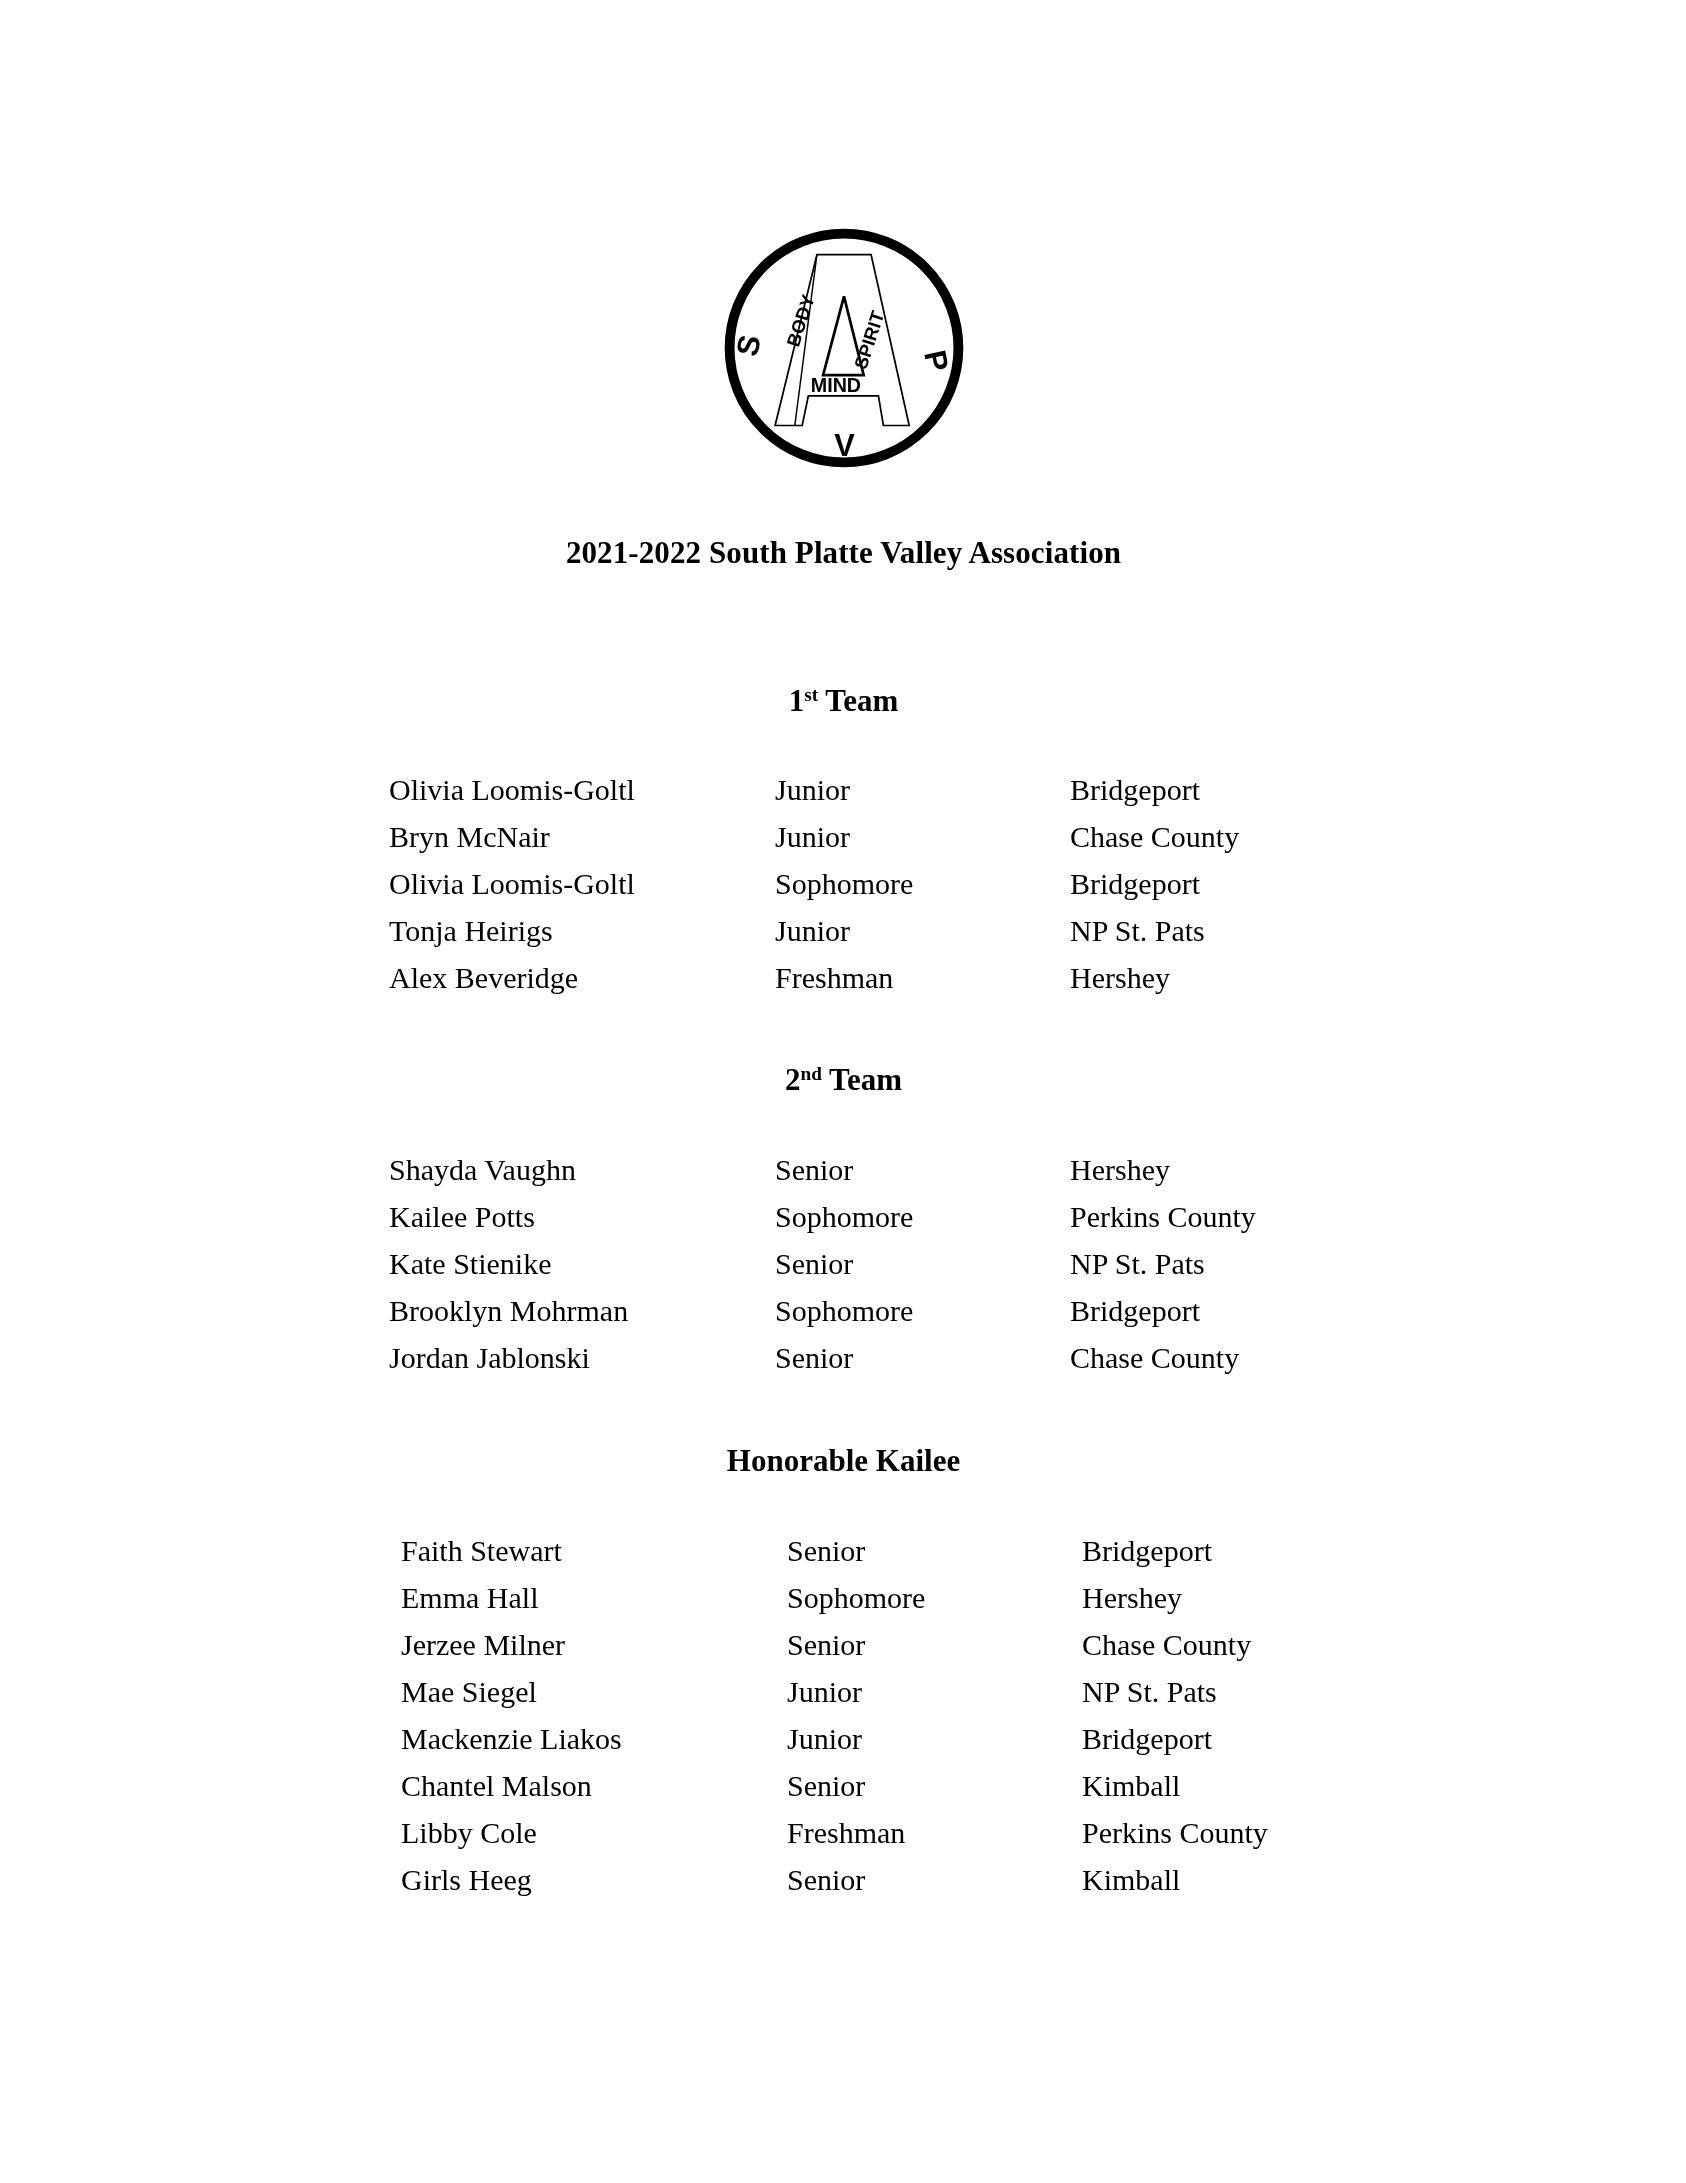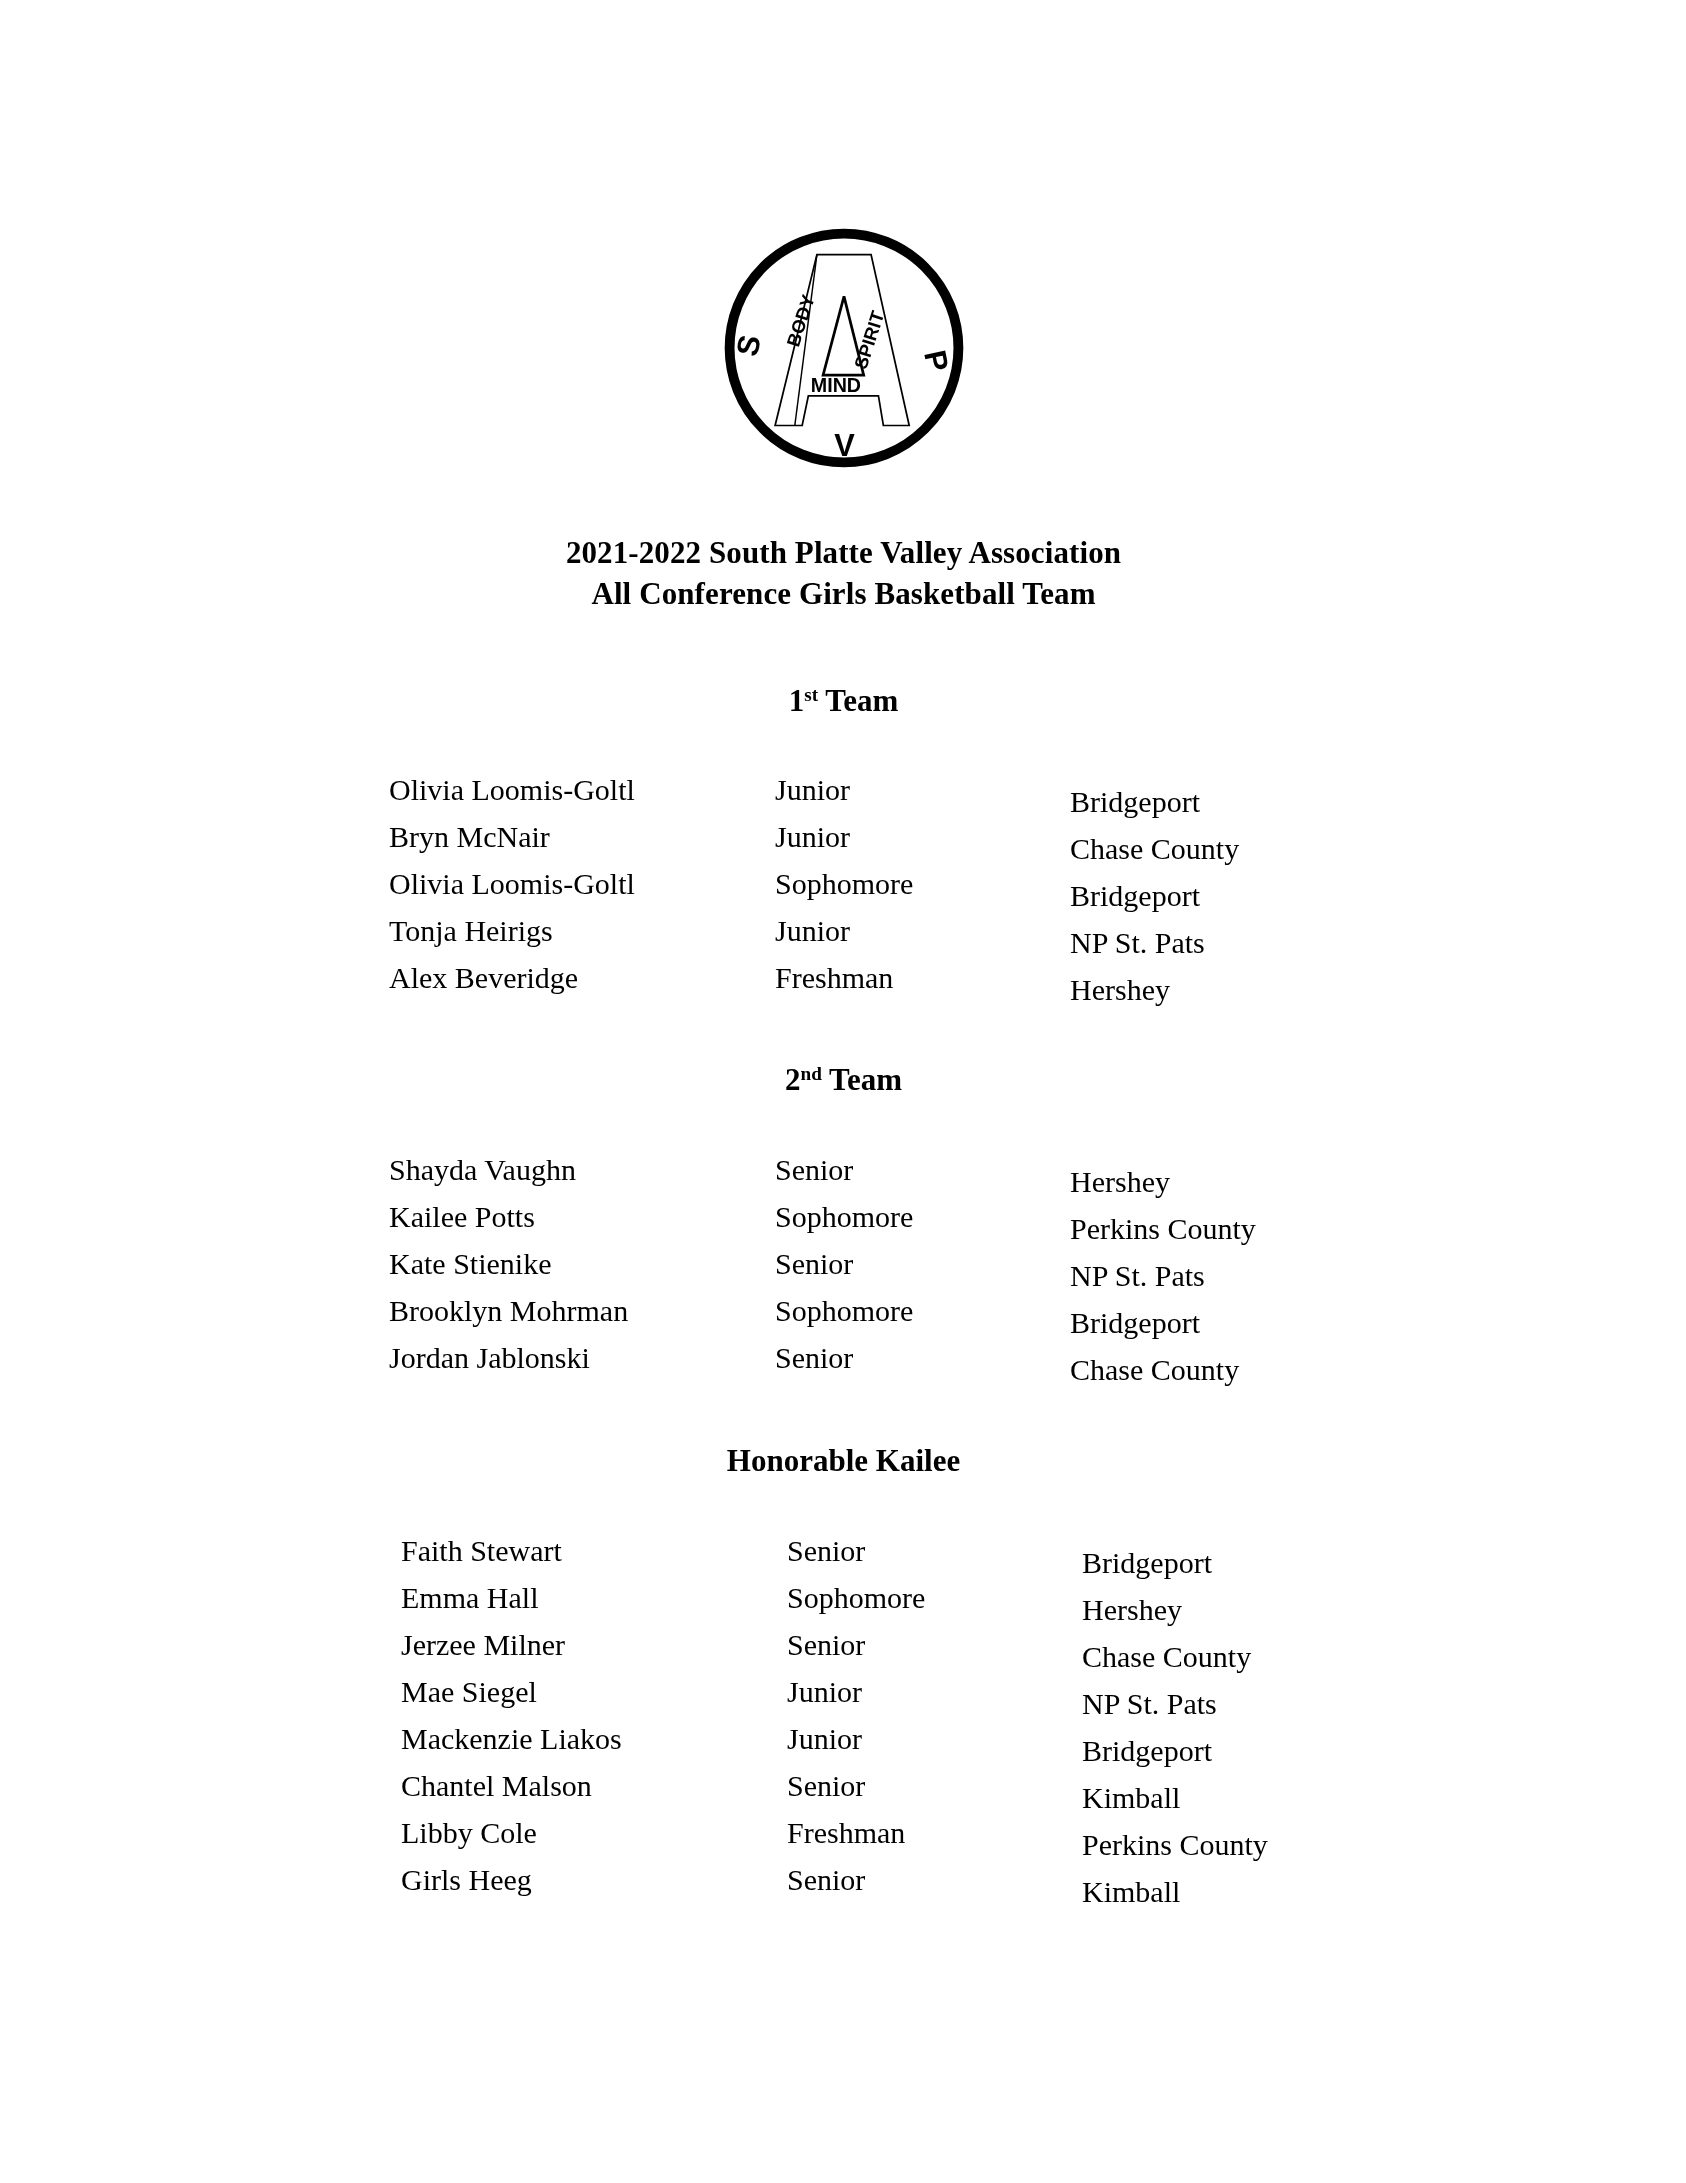--- a/index.html
+++ b/index.html
@@ -81,21 +81,20 @@
   }
   .col-class {
     position: absolute;
     left: 775px;
     top: 0;
   }
   .col-school {
     position: absolute;
     left: 1070px;
     top: 0;
-    margin-top: 12px;
   }
 
   
   #section-first-heading  { position: absolute; top: 685px; left: 0; width: 100%; }
   #section-first-roster   { position: absolute; top: 766px; left: 0; width: 100%; }
 
   #section-second-heading { position: absolute; top: 1064px; left: 0; width: 100%; }
   #section-second-roster  { position: absolute; top: 1146px; left: 0; width: 100%; }
 
   #section-hm-heading     { position: absolute; top: 1445px; left: 0; width: 100%; }
@@ -126,21 +125,20 @@
       <text x="63" y="100" font-family="'Liberation Sans', sans-serif" font-size="15" font-weight="bold" transform="rotate(-72 63 100)">BODY</text>
 
       <text x="118" y="118" font-family="'Liberation Sans', sans-serif" font-size="15" font-weight="bold" transform="rotate(-72 118 118)">SPIRIT</text>
 
       <text x="73" y="136" font-family="'Liberation Sans', sans-serif" font-size="16" font-weight="bold">MIND</text>
     </svg>
   </div>
 
   <div class="doc-title">
     <span class="line">2021-2022 South Platte Valley Association</span>
-    <span class="line">All Conference Girls Basketball Team</span>
   </div>
 
   <div id="section-first-heading" class="section-heading">
     <span>1</span><sup>st</sup><span> Team</span>
   </div>
 
   <div id="section-first-roster" class="roster">
     <div class="row">
       <span class="col-name">Olivia Loomis-Goltl</span>
       <span class="col-class">Junior</span>

